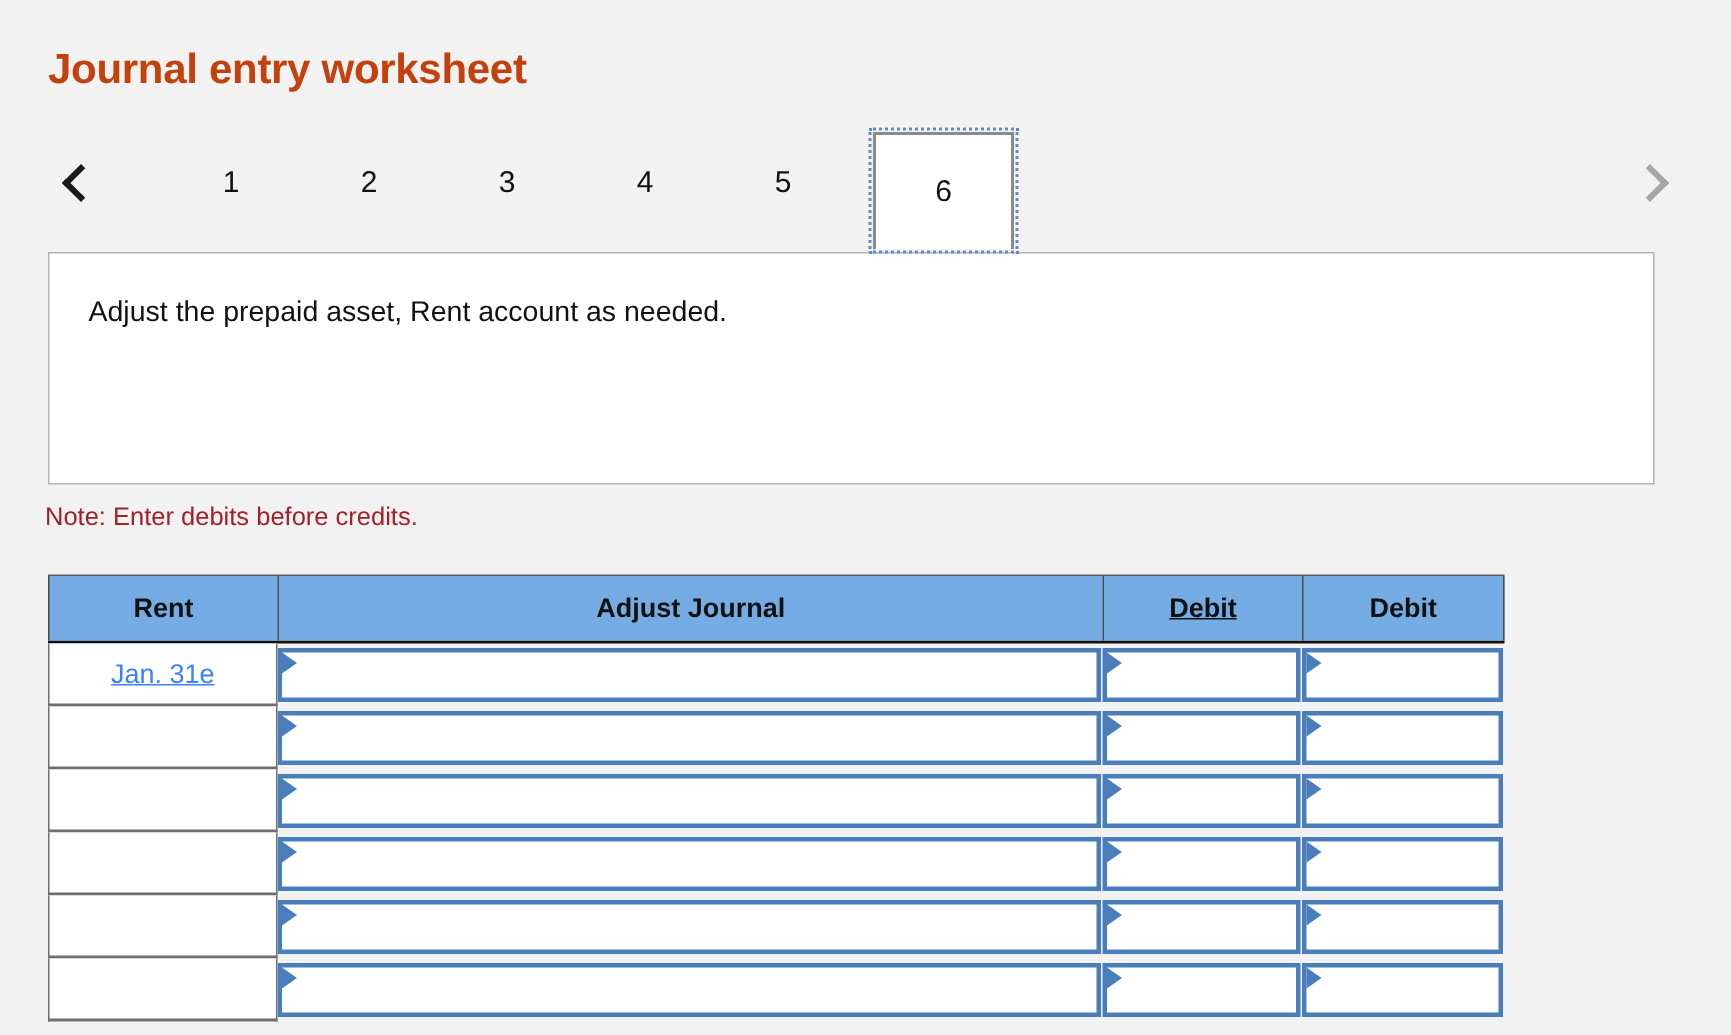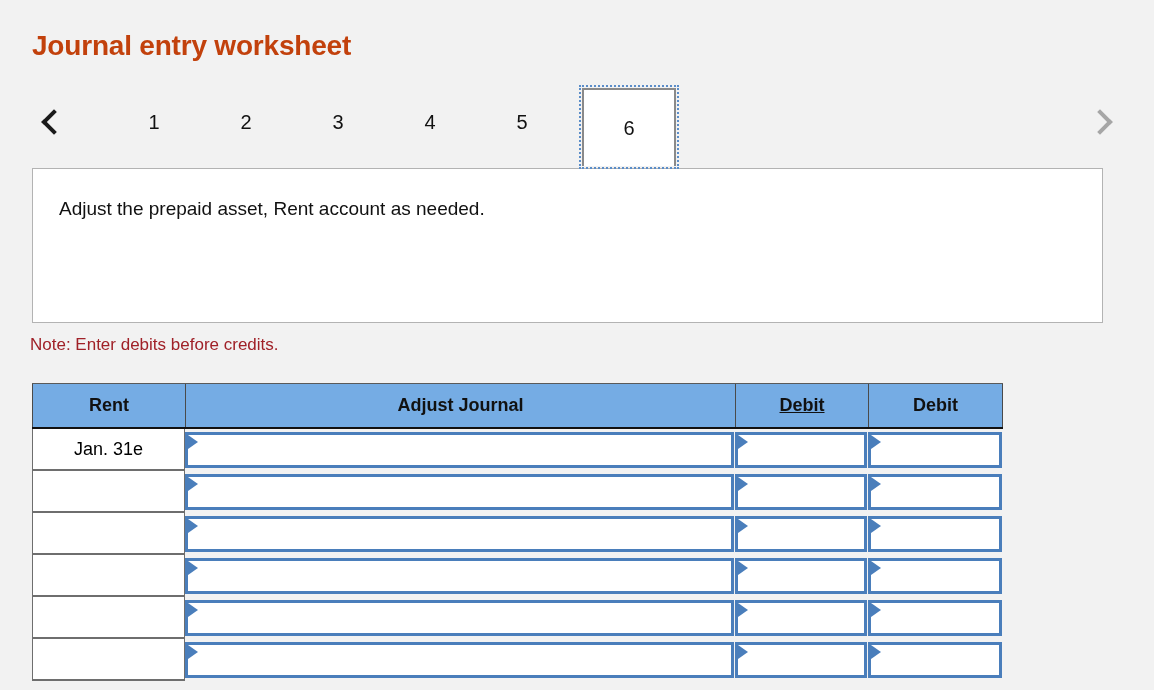--- a/index.html
+++ b/index.html
@@ -161,25 +161,26 @@
   .c-debit  { width: 133px; flex: 0 0 133px; text-decoration: underline; }
   .c-credit { width: 135px; flex: 0 0 135px; }
 
   .jbody-row { height: 42px; }
 
   .datecell {
     display: flex;
     align-items: center;
     justify-content: center;
     font-size: 18px;
-    color: #000000;
+    color: #3b82f6;
     background: #ffffff;
     border-left: 1px solid #6e6e6e;
     border-right: 1px solid #6e6e6e;
     border-bottom: 2px solid #6e6e6e;
+    text-decoration: underline;
   }
 
   .inputcell {
     position: relative;
     padding: 3px 1px 3px 0px;
   }
   .fieldbox {
     position: relative;
     width: 100%;
     height: 100%;

